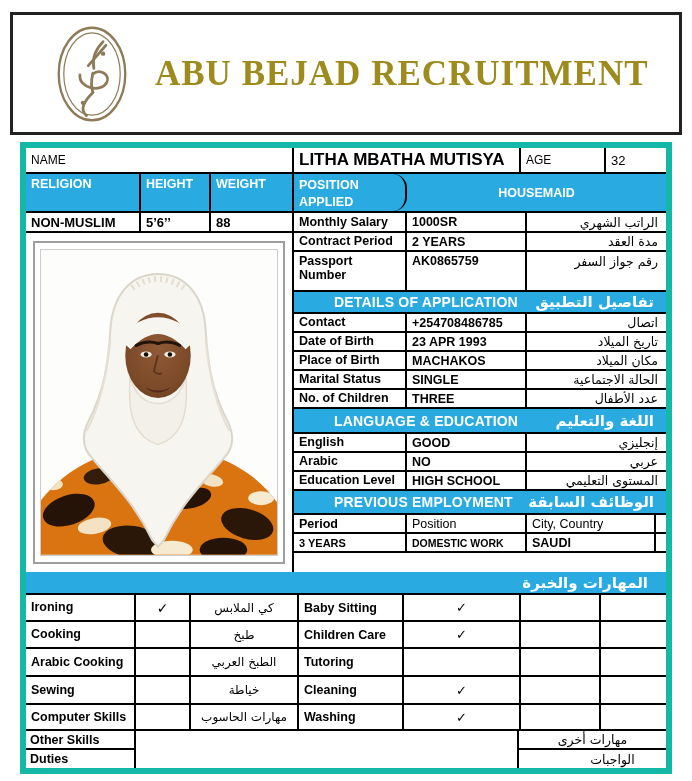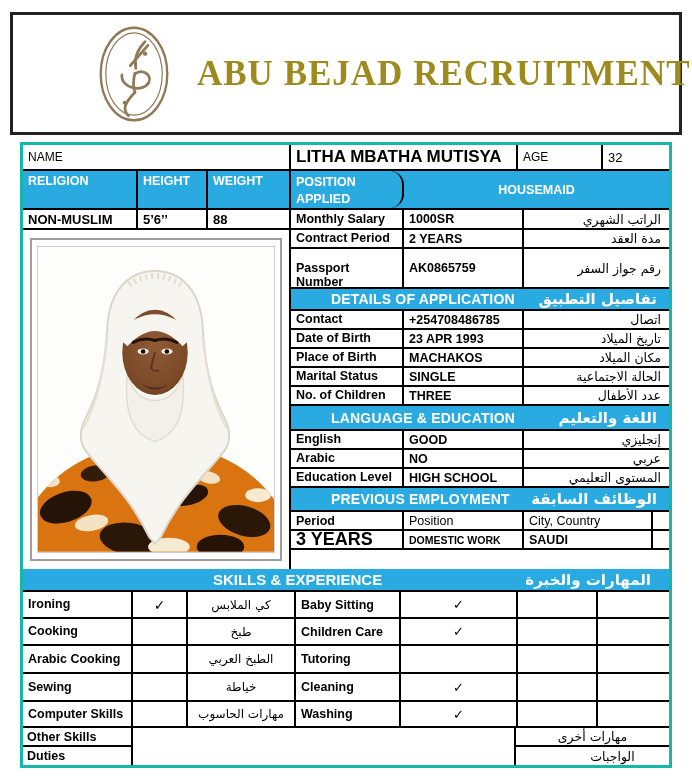--- a/index.html
+++ b/index.html
@@ -1,27 +1,27 @@
 <!DOCTYPE html>
 <html><head>
 <meta charset="utf-8">
 <style>
   * { box-sizing: border-box; margin: 0; padding: 0; }
   html,body { width: 692px; height: 781px; background: #ffffff; overflow: hidden; }
   body { font-family: "Liberation Sans", "DejaVu Sans", sans-serif; color: #000; position: relative; }
 
   
   .header-box { position: absolute; left: 10px; top: 12px; width: 672px; height: 123px;
-                border: 3px solid #222; background: #fff; display: flex; align-items: center; padding-left: 42px; }
+                border: 3px solid #222; background: #fff; display: flex; align-items: center; }
   .logo { margin-left: 42px; flex: 0 0 auto; }
   .company-title { margin-left: 26px; font-family: "Liberation Serif", "DejaVu Serif", serif;
                    font-weight: 700; font-size: 35px; color: #9d8b1d; letter-spacing: 1px; white-space: nowrap; }
 
   
-  .form { position: absolute; left: 20px; top: 142px; width: 652px; border: 3px solid #14b8a6; background: #fff; }
+  .form { position: absolute; left: 20px; top: 142px; width: 652px; border: 6px solid #14b8a6; background: #fff; }
   .row { display: flex; border-bottom: 2px solid #000; align-items: stretch; }
   .cell { border-right: 2px solid #000; padding: 1px 5px; display: flex; align-items: center; overflow: hidden; }
   .cell:last-child { border-right: none; }
   .cyan { background: #29ABE2; color: #fff; }
 
   
   .name-row { height: 26px; font-size: 12px; }
   .n1 { width: 268px; }
   .n2 { width: 227px; font-weight: bold; font-size: 17px; }
   .n3 { width: 85px; }
@@ -45,32 +45,32 @@
                  display: flex; align-items: center; justify-content: center; }
   .photo-inner { border: 1px solid #cfcccc; }
 
   .right-col { flex: 1; display: flex; flex-direction: column; }
   .frow { display: flex; border-bottom: 2px solid #000; height: 19px; font-size: 12.5px; }
   .frow .lab { width: 113px; font-weight: bold; line-height: 1.15; }
   .frow .val { width: 120px; font-weight: bold; }
   .frow .ara { flex: 1; justify-content: flex-end; font-family: "DejaVu Sans", sans-serif; font-size: 12.5px; padding-right: 8px; }
   #contract-rows .frow:nth-child(1) { height: 20px; }
   #contract-rows .frow:nth-child(3) { height: 40px; }
-  #contract-rows .frow:nth-child(3) .cell { align-items: flex-start; padding-top: 12px; }
+  #contract-rows .frow:nth-child(3) .cell { align-items: flex-start; padding-top: 2px; }
 
   .banner { display: flex; align-items: center; justify-content: space-between; background: #29ABE2;
             color: #fff; font-weight: bold; border-bottom: 2px solid #000; padding: 0 8px; }
   .banner .en { font-size: 14px; letter-spacing: .2px; padding-left: 32px; }
   .banner .ar { font-size: 15px; font-family: "DejaVu Sans", sans-serif; padding-right: 4px; }
   #b-details { height: 22px; } #b-language { height: 25px; } #b-employment { height: 24px; }
 
   .emp-row { display: flex; border-bottom: 2px solid #000; height: 19px; font-size: 12.5px; }
   .e1 { width: 113px; } .e2 { width: 120px; } .e3 { width: 129px; } .e4 { flex: 1; }
   .emp-head .e1 { font-weight: bold; }
-  .emp-val  .e1 { font-weight: bold; font-size: 18px; }
+  .emp-val  .e1 { font-weight: bold; font-size: 11px; }
   .emp-val  .e2 { font-weight: bold; font-size: 10.5px; }
   .emp-val  .e3 { font-weight: bold; }
   .emp-val { border-bottom: 2px solid #000; }
 
   
   .skills-banner { position: relative; height: 23px; background: #29ABE2; border-bottom: 2px solid #000; color: #fff; }
   .skills-banner .en { position: absolute; left: 0; top: 0; width: 85%; height: 100%; display: flex;
                        align-items: center; justify-content: center; font-weight: bold; font-size: 15px; }
   .skills-banner .ar { position: absolute; right: 18px; top: 0; height: 100%; display: flex; align-items: center;
                        font-weight: bold; font-size: 15px; font-family: "DejaVu Sans", sans-serif; }
@@ -292,21 +292,20 @@
       <div class="emp-row emp-val">
         <div class="cell e1">3 YEARS</div>
         <div class="cell e2">DOMESTIC WORK</div>
         <div class="cell e3">SAUDI</div>
         <div class="cell e4"></div>
       </div>
     </div>
   </div>
 
   <div class="skills-banner">
-    <span class="en">SKILLS &amp; EXPERIENCE</span>
     <span class="ar">المهارات والخبرة</span>
   </div>
 
   <div id="skills-rows">
   <div class="srow">
     <div class="cell sc1">Ironing</div>
     <div class="cell sc2">✓</div>
     <div class="cell sc3">كي الملابس</div>
     <div class="cell sc4">Baby Sitting</div>
     <div class="cell sc5">✓</div>

